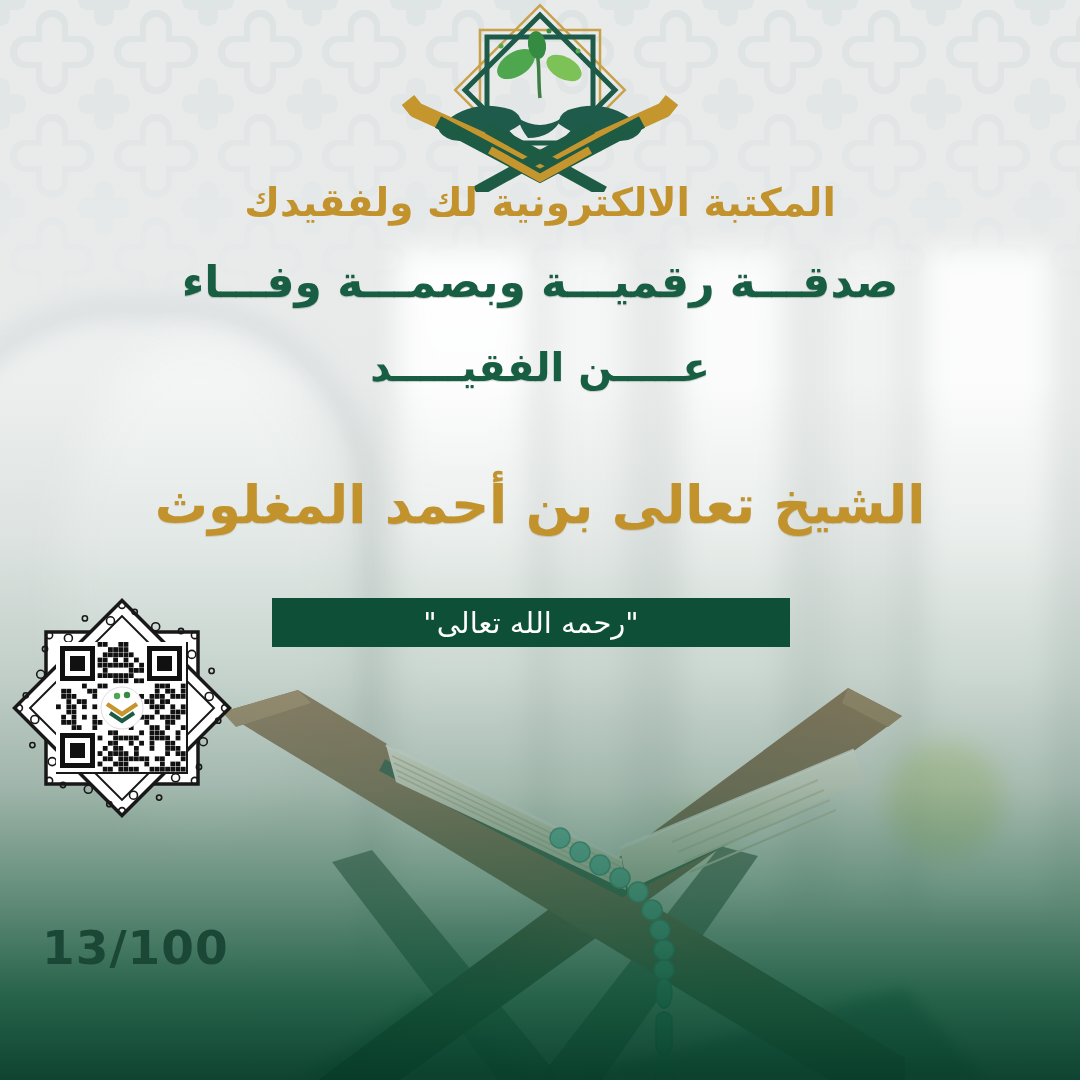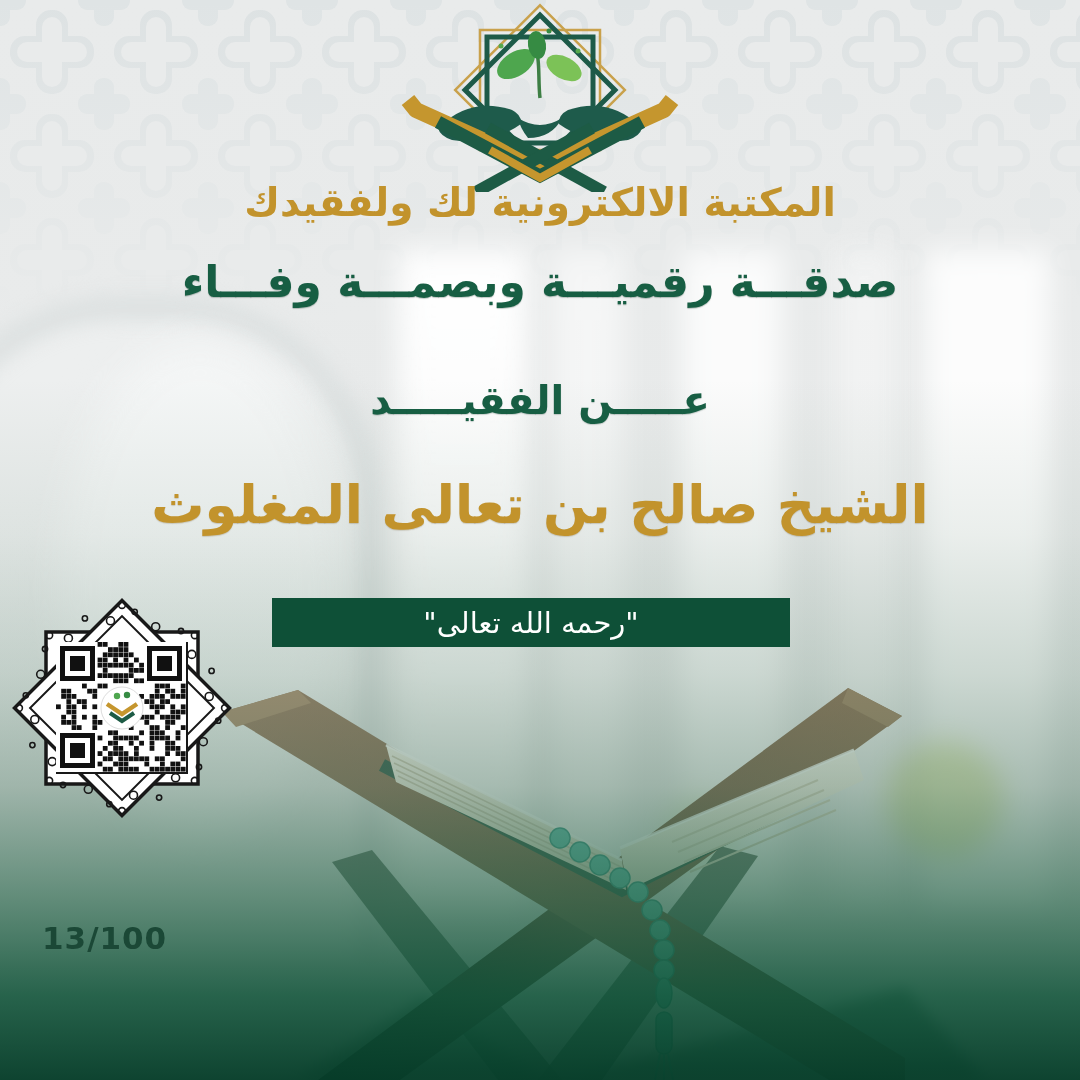--- a/index.html
+++ b/index.html
@@ -30,26 +30,26 @@
       rgba(141,166,152,0.16) 22%,
       rgba(112,146,128,0.34) 42%,
       rgba(84,124,104,0.5) 58%,
       rgba(44,102,76,0.72) 74%,
       rgba(18,84,58,0.9) 88%,
       rgba(7,62,42,0.97) 100%);}
   
   .center-line{left:0;width:1080px;text-align:center;direction:rtl;}
   #library-line{top:180px;font-size:39px;font-weight:700;color:#c2932c;letter-spacing:0;}
   #headline-1{top:256px;font-size:44px;font-weight:700;color:#175e43;text-shadow:0 1px 1px rgba(10,40,28,0.25);}
-  #headline-2{top:344px;font-size:40px;font-weight:700;color:#175e43;text-shadow:0 1px 1px rgba(10,40,28,0.2);margin-top:33px;}
+  #headline-2{top:344px;font-size:40px;font-weight:700;color:#175e43;text-shadow:0 1px 1px rgba(10,40,28,0.2);}
   #deceased-name{top:474px;font-size:53px;font-weight:700;color:#c2932c;text-shadow:0 1px 1px rgba(90,60,10,0.2);}
   #blessing-banner{left:272px;top:598px;width:518px;height:49px;background:#0e5037;
     display:flex;align-items:center;justify-content:center;}
   #blessing-text{direction:rtl;color:#ffffff;font-size:29px;font-weight:400;}
-  #counter{left:42px;top:920px;font-size:31px;font-weight:800;color:#1b4836;
+  #counter{left:42px;top:920px;font-size:47px;font-weight:800;color:#1b4836;
     letter-spacing:1px;direction:ltr;}
   
   #logo{left:390px;top:2px;}
   #qr-block{left:8px;top:592px;}
   #scene{left:0;top:560px;}
 </style>
 </head>
 <body>
 
 <div id="stage">
@@ -208,21 +208,21 @@
       <polyline points="48,120 150,174 252,120" stroke="#1d5b45" stroke-width="13"></polyline>
       <line x1="98" y1="126" x2="214" y2="190" stroke="#1d5b45" stroke-width="12"></line>
       <line x1="202" y1="126" x2="86" y2="190" stroke="#1d5b45" stroke-width="12"></line>
       <polyline points="100,148 150,176 200,148" stroke="#c5962e" stroke-width="8"></polyline>
     </g>
   </svg>
 
   <div id="library-line" class="abs center-line">المكتبة الالكترونية لك ولفقيدك</div>
   <div id="headline-1" class="abs center-line">صدقـــة رقميـــة وبصمـــة وفـــاء</div>
   <div id="headline-2" class="abs center-line">عـــــن الفقيـــــد</div>
-  <div id="deceased-name" class="abs center-line">الشيخ صالح بن تعالى المغلوث</div>
+  <div id="deceased-name" class="abs center-line">الشيخ تعالى بن أحمد المغلوث</div>
 
   <div id="blessing-banner" class="abs">
     <span id="blessing-text">"رحمه الله تعالى"</span>
   </div>
 
   <svg id="qr-block" class="abs" width="228" height="232" viewBox="0 0 228 232" aria-hidden="true">
     <g>
       <rect x="38" y="40" width="152" height="152" fill="#ffffff" stroke="#181818" stroke-width="3.5"></rect>
       <rect x="38" y="40" width="152" height="152" transform="rotate(45 114 116)" fill="#ffffff" stroke="#181818" stroke-width="3.5"></rect>
       <rect x="49" y="51" width="130" height="130" fill="none" stroke="#181818" stroke-width="2"></rect>

